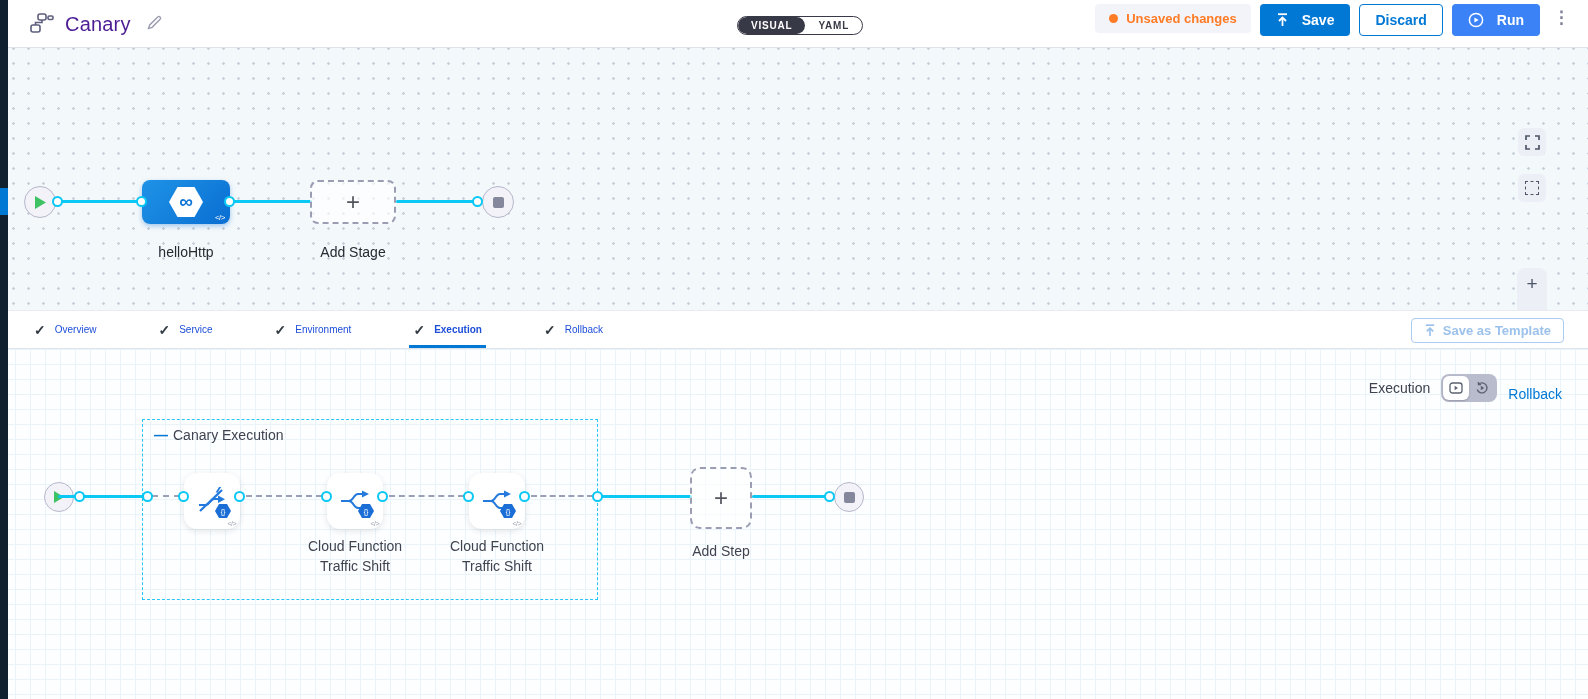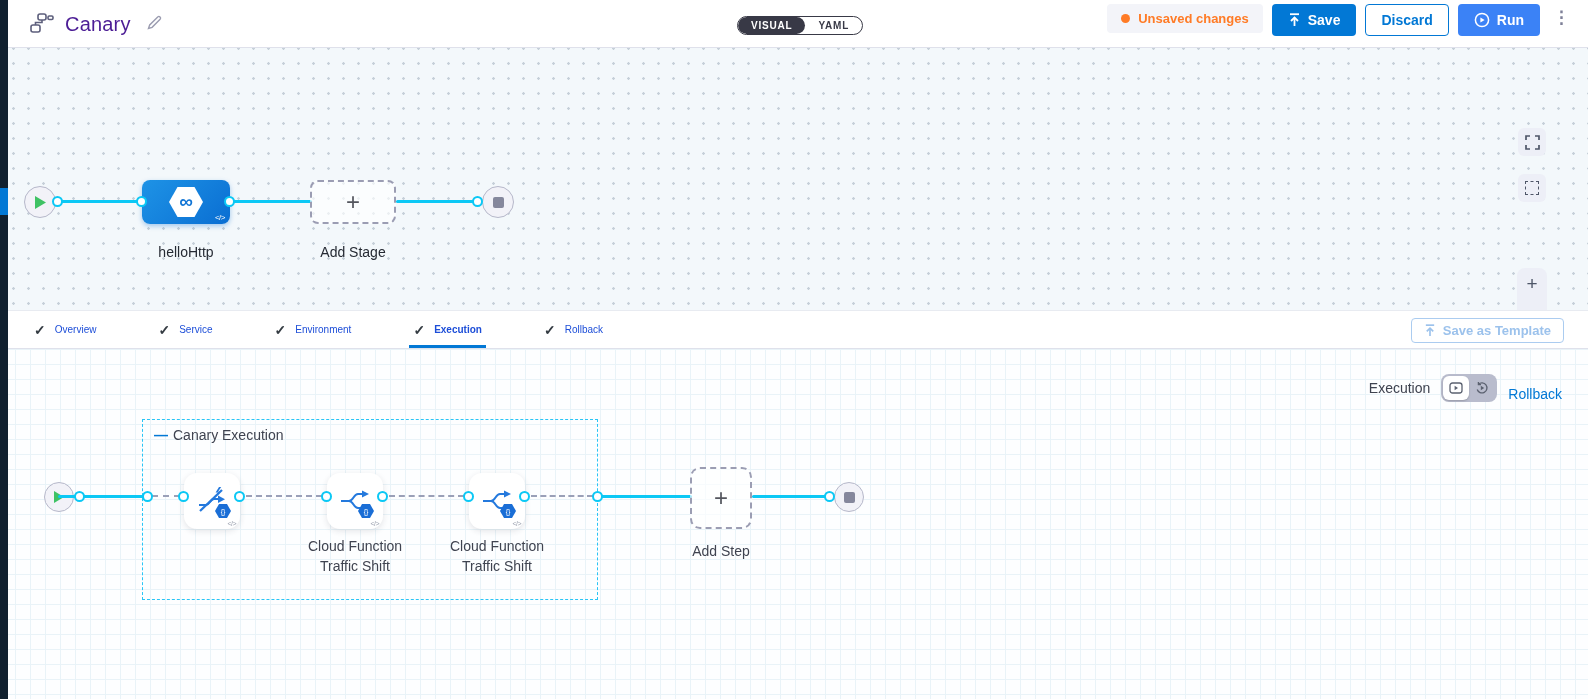--- a/index.html
+++ b/index.html
@@ -21,21 +21,21 @@
   .edit-icon { margin-left:4px; cursor:pointer; }
   .mode-toggle { position:absolute; left:737px; top:16px; height:19px; display:flex; align-items:stretch;
                  border:1.5px solid #383946; border-radius:11px; overflow:hidden; background:#fff; }
   .mode-seg { font-size:10px; font-weight:700; letter-spacing:.8px; padding:3px 13px 0 13px; cursor:pointer; }
   .mode-seg.sel { background:#383946; color:#fff; border-radius:10px; }
   .mode-seg.unsel { color:#383946; }
   .hdr-right { position:absolute; right:14px; top:4px; display:flex; align-items:flex-start; gap:9px; }
   .unsaved { display:flex; align-items:center; gap:8px; background:#f3f4f9; border-radius:4px;
              padding:7px 14px; color:#ff7b26; font-size:13px; font-weight:700; }
   .unsaved .dot { width:9px; height:9px; border-radius:50%; background:#ff7b26; }
-  .btn { display:flex; align-items:center; gap:7px; border-radius:4px; font-size:14px; font-weight:700;
+  .btn { display:flex; align-items:center; gap:13px; border-radius:4px; font-size:14px; font-weight:700;
          padding:7px 15px; cursor:pointer; border:1px solid transparent; }
   .btn-save { background:#0278d5; color:#fff; }
   .btn-discard { background:#fff; color:#0278d5; border-color:#0278d5; }
   .btn-run { background:#3b82f6; color:#fff; }
   .kebab { color:#7e8098; font-size:17px; font-weight:700; padding:0 4px; cursor:pointer; line-height:28px; }
 
   
   .stage-canvas { position:absolute; left:0; top:48px; width:1588px; height:262px;
     background-color:#f3f8fb;
     background-image:radial-gradient(circle, #c6d0d9 1.1px, transparent 1.5px);

